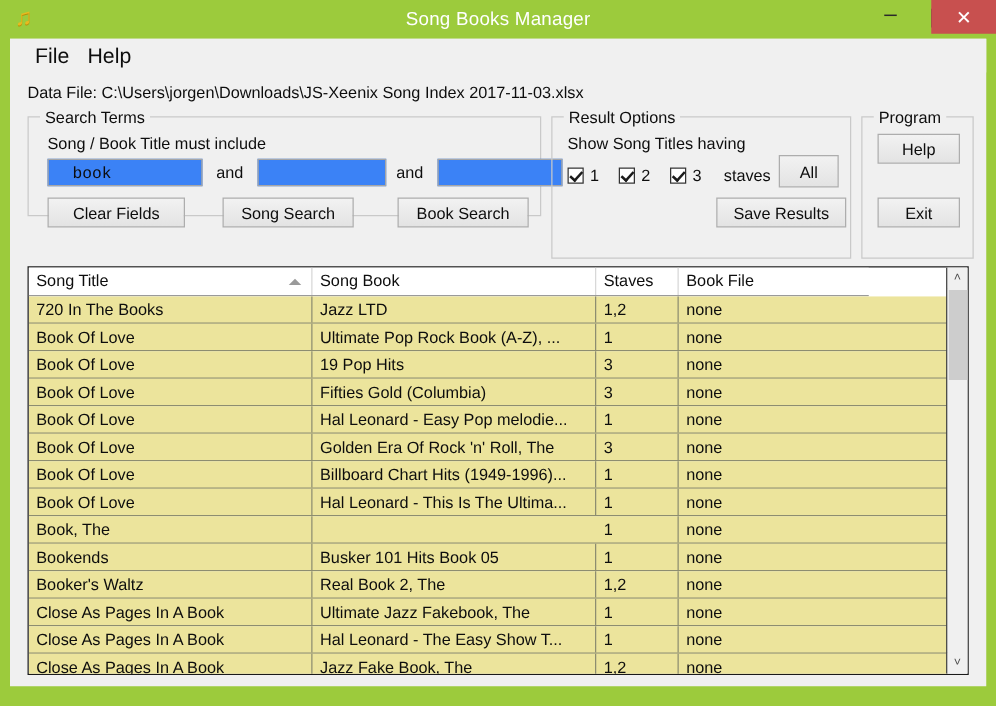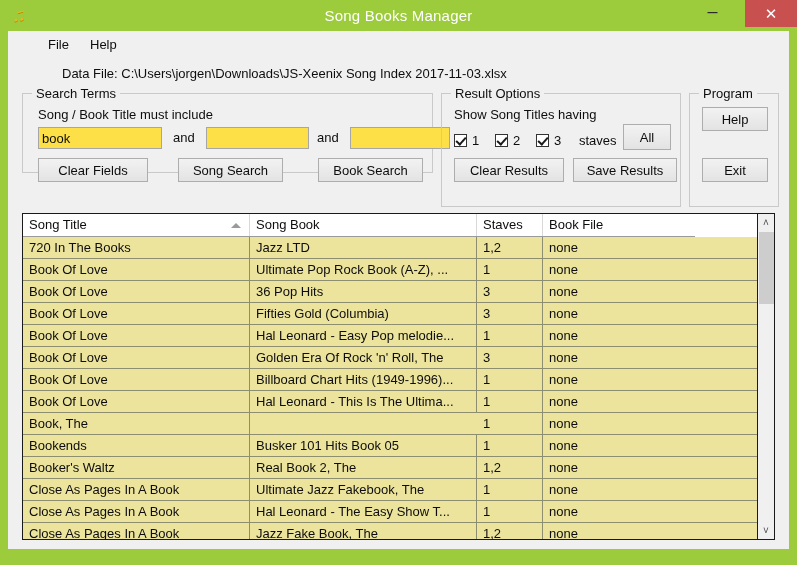--- a/index.html
+++ b/index.html
@@ -97,37 +97,35 @@
     position: absolute;
     left: 0; top: 0;
     width: 781px; height: 27px;
     background: #f0f0f0;
   }
   .menu-item {
     position: absolute;
     top: 5px;
     height: 18px;
     line-height: 18px;
-    font-size: 13px;
+    font-size: 17px;
     padding: 0 6px;
     color: #0d0d0d;
     cursor: default;
-    margin-left: 20px;
   }
   #menu-file { left: 14px; }
   #menu-help { left: 56px; }
 
   
   #datafile {
     position: absolute;
     left: 14px; top: 35px;
     font-size: 13px;
     color: #0d0d0d;
     white-space: nowrap;
-    margin-left: 40px;
   }
 
   
   .groupbox {
     position: absolute;
     border: 1px solid #c9c9c9;
     box-sizing: border-box;
     background: transparent;
   }
   .group-legend {
@@ -149,26 +147,26 @@
     font-size: 13px;
     color: #0d0d0d;
     white-space: nowrap;
   }
 
   
   .tbox {
     position: absolute;
     height: 22px;
     border: 1px solid #a6a6a6;
-    background: #fde047;
-    box-sizing: border-box;
-    font-family: Liberation Sans, sans-serif;
-    font-size: 13px;
-    color: #0d0d0d;
-    padding: 0 3px;
+    background: #3b82f6;
+    box-sizing: border-box;
+    font-family: Liberation Mono, monospace;
+    font-size: 13px;
+    color: #0d0d0d;
+    padding: 0 19px;
     outline: none;
   }
   .andlbl {
     position: absolute;
     font-size: 13px;
     color: #0d0d0d;
     line-height: 22px;
   }
 
   
@@ -385,21 +383,20 @@
         <span class="cblabel">2</span>
       </div>
       <div class="cbwrap" style="left:94px; top:38px;">
         <span class="cbbox checked"></span>
         <span class="cblabel">3</span>
       </div>
       <div class="group-caption" style="left:137px; top:39px;">staves</div>
 
       <button class="btn" style="left:181px; top:30px; width:48px; height:26px;">All</button>
 
-      <button class="btn" style="left:12px; top:64px; width:110px; height:24px;">Clear Results</button>
       <button class="btn" style="left:131px; top:64px; width:104px; height:24px;">Save Results</button>
     </div>
 
     <div class="groupbox" id="gb-program">
       <div class="group-legend">Program</div>
 
       <button class="btn" style="left:12px; top:13px; width:66px; height:24px;">Help</button>
       <button class="btn" style="left:12px; top:64px; width:66px; height:24px;">Exit</button>
     </div>
 
@@ -423,21 +420,21 @@
           <div class="cell c3">none</div>
         </div>
         <div class="row">
           <div class="cell c0">Book Of Love</div>
           <div class="cell c1">Ultimate Pop Rock Book (A-Z), ...</div>
           <div class="cell c2">1</div>
           <div class="cell c3">none</div>
         </div>
         <div class="row">
           <div class="cell c0">Book Of Love</div>
-          <div class="cell c1">36 Pop Hits</div>
+          <div class="cell c1">19 Pop Hits</div>
           <div class="cell c2">3</div>
           <div class="cell c3">none</div>
         </div>
         <div class="row">
           <div class="cell c0">Book Of Love</div>
           <div class="cell c1">Fifties Gold (Columbia)</div>
           <div class="cell c2">3</div>
           <div class="cell c3">none</div>
         </div>
         <div class="row">

